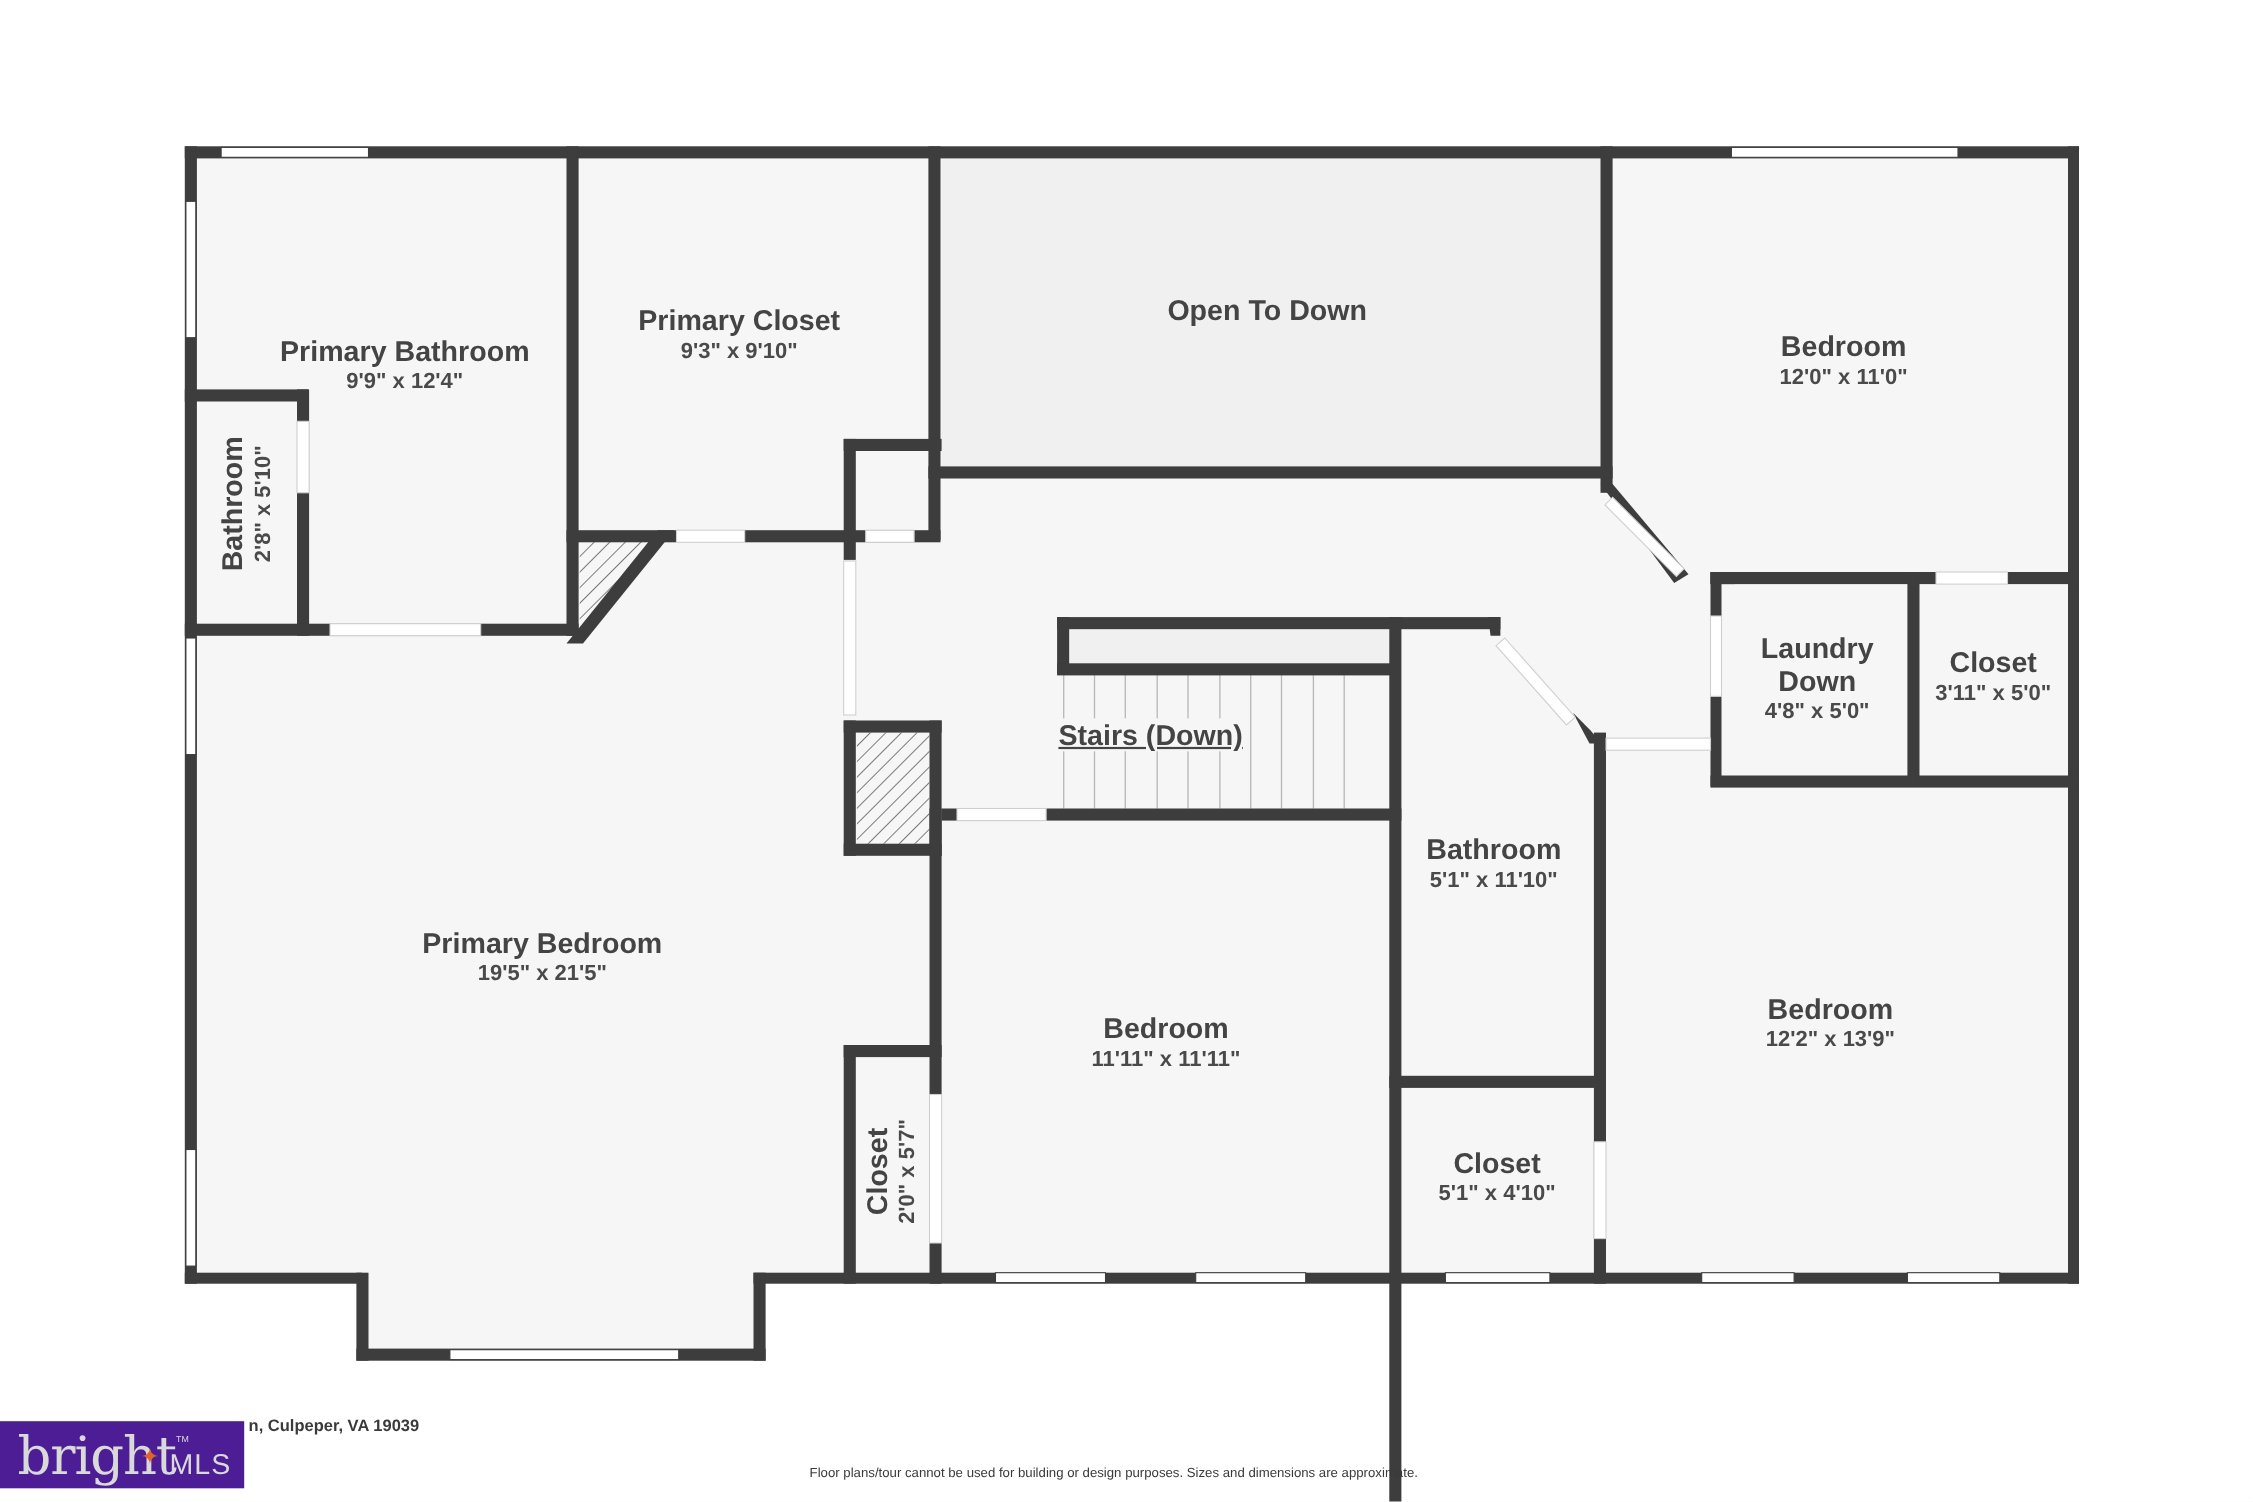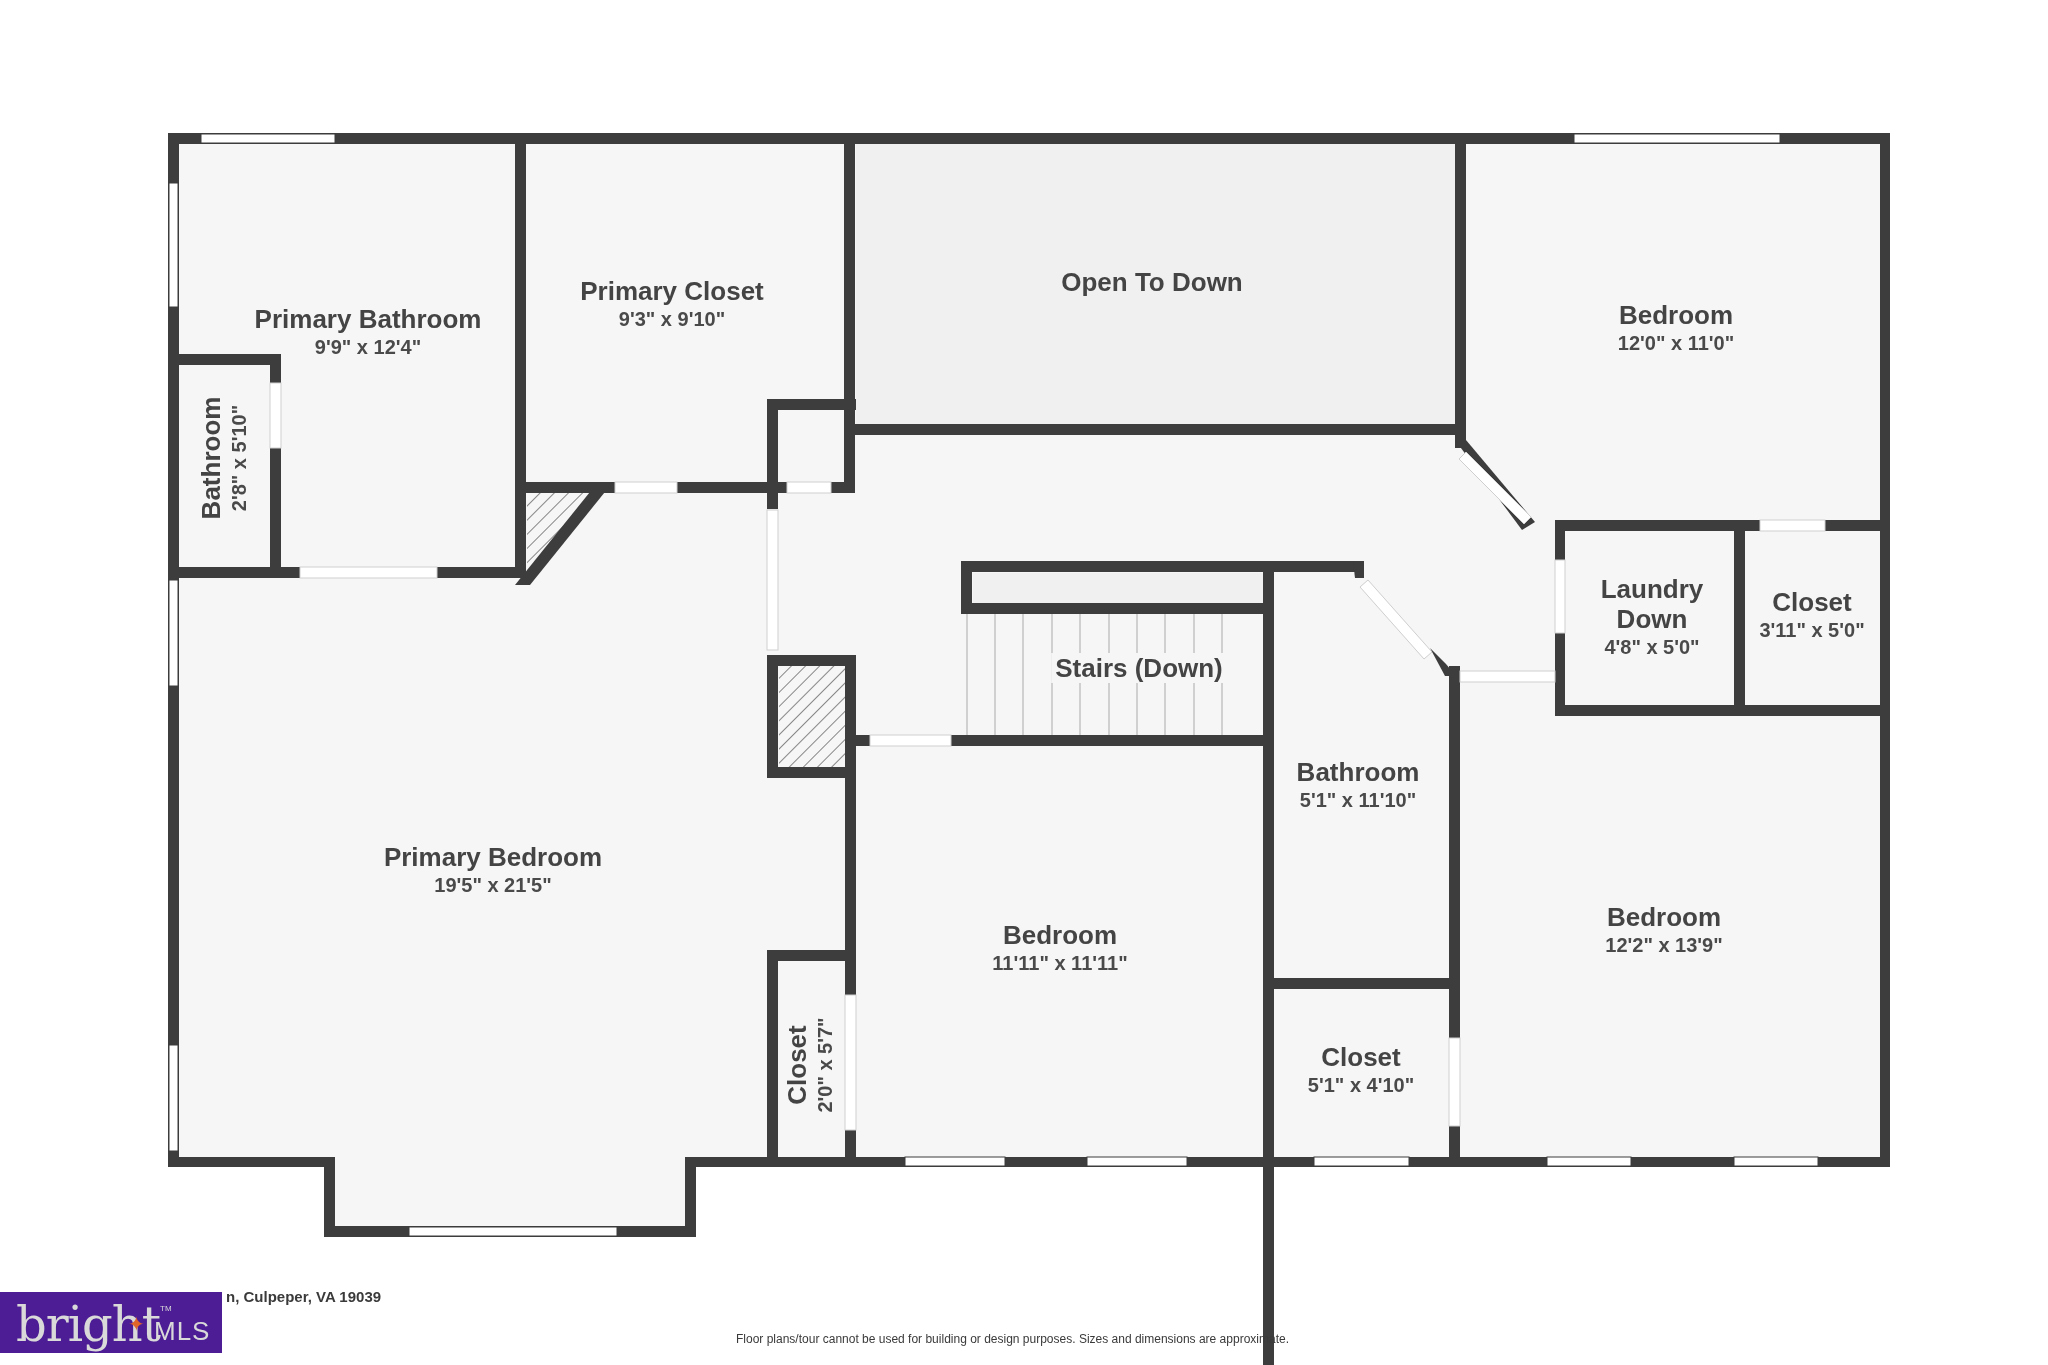--- a/index.html
+++ b/index.html
@@ -169,21 +169,21 @@
 </div>
 <div class="room-label" style="left:1652px;top:617px;">
   <div class="room-name">Laundry</div>
   <div class="room-name">Down</div>
   <div class="room-dim">4'8" x 5'0"</div>
 </div>
 <div class="room-label" style="left:1812px;top:615px;">
   <div class="room-name">Closet</div>
   <div class="room-dim">3'11" x 5'0"</div>
 </div>
-<div class="room-label" style="left:1139px;top:668px;">
+<div class="room-label" style="left:1046px;top:668px;text-decoration:underline;">
   <div class="room-name" style="background:#f6f6f6;padding:0 4px;">Stairs (Down)</div>
 </div>
 <div class="room-label" style="left:493px;top:870px;">
   <div class="room-name">Primary Bedroom</div>
   <div class="room-dim">19'5" x 21'5"</div>
 </div>
 <div class="room-label" style="left:1060px;top:948px;">
   <div class="room-name">Bedroom</div>
   <div class="room-dim">11'11" x 11'11"</div>
 </div>

